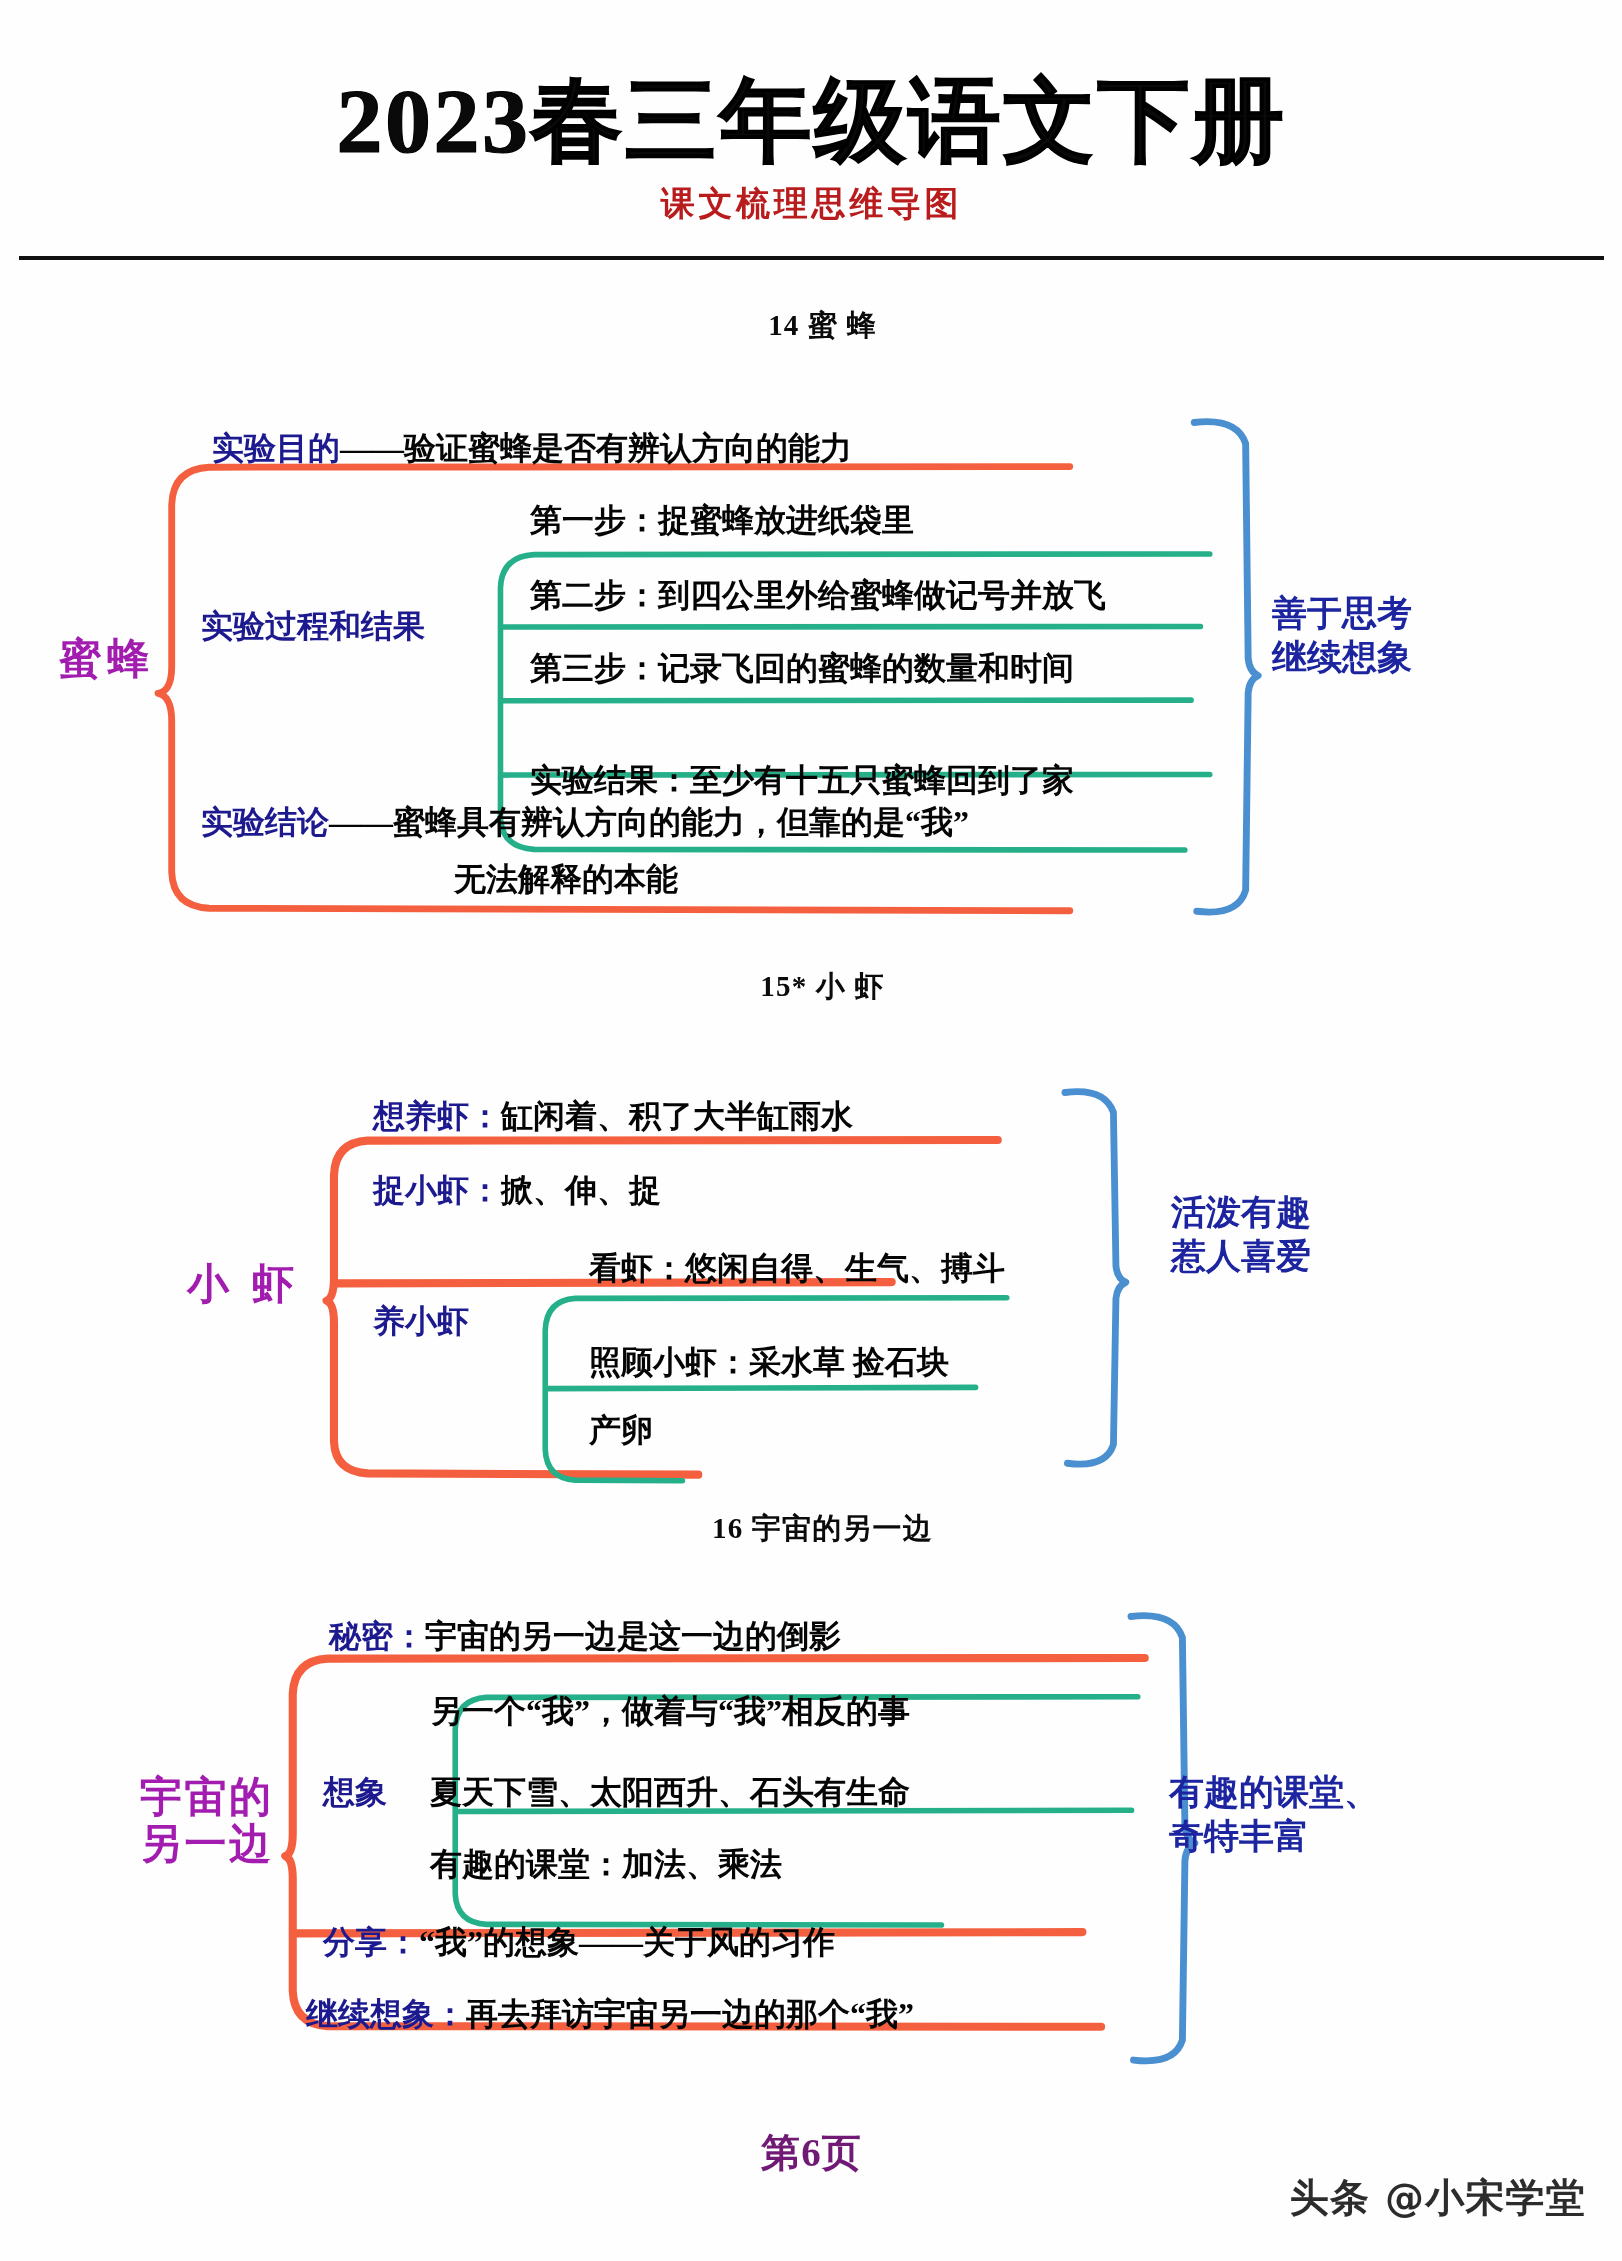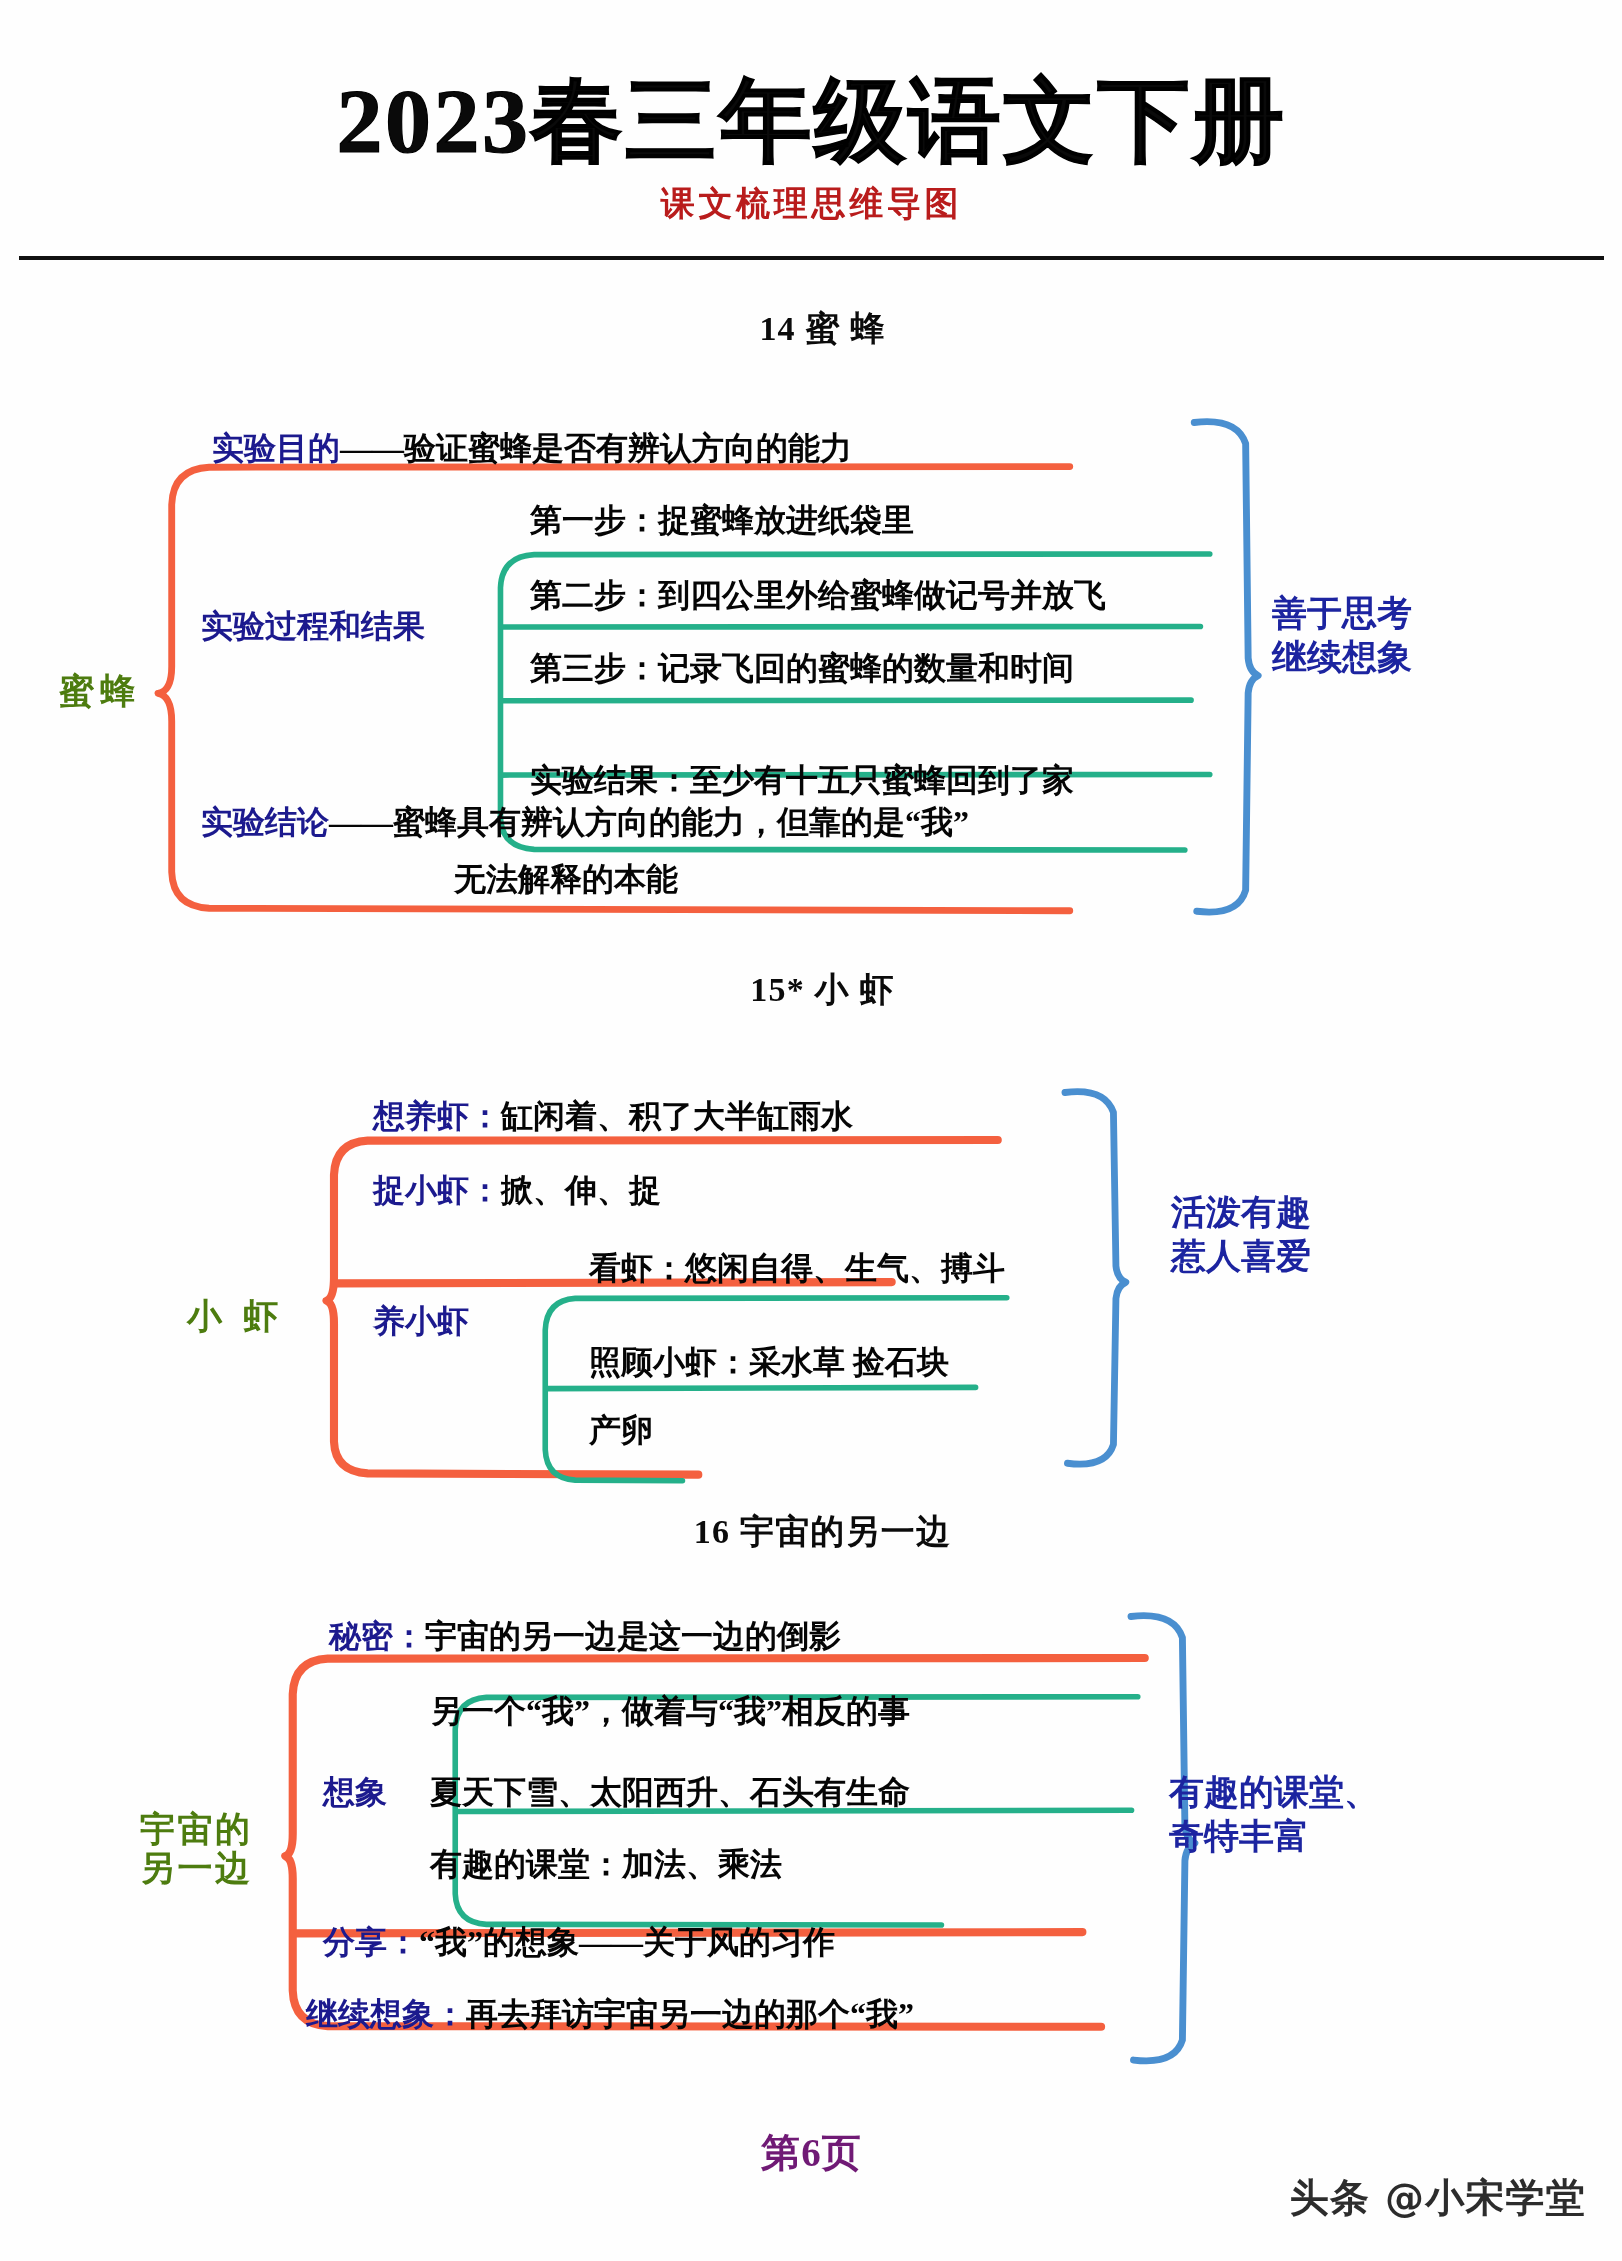--- a/index.html
+++ b/index.html
@@ -22,31 +22,31 @@
     font-size:34px;font-weight:700;color:#b91c1c;letter-spacing:3.7px;
     font-family:"DejaVu Sans","Liberation Sans",sans-serif;
   }
   .rule{
     position:absolute;left:18.7px;right:18.7px;top:256px;height:4.4px;background:#111;
   }
 
   
   .lesson-head{
     position:absolute;left:0;right:0;text-align:center;
-    font-size:34px;font-weight:700;color:#0b0b0b;letter-spacing:1.2px;
+    font-size:29px;font-weight:700;color:#0b0b0b;letter-spacing:1.2px;
     font-family:"Liberation Serif","DejaVu Serif",serif;
     padding-left:22px;
   }
 
   
   .node{position:absolute;white-space:nowrap;font-size:32px;line-height:1.18;
         font-family:"Liberation Serif","DejaVu Serif",serif;}
   .blue{color:#1c1a8e;font-weight:700;}
   .black{color:#050505;font-weight:700;}
-  .root{color:#4d7c0f;font-weight:700;font-size:35px;letter-spacing:6.2px;margin-top:36px;}
+  .root{color:#a21caf;font-weight:700;font-size:42px;letter-spacing:6.2px;}
   .summary{color:#1c24a0;font-weight:700;font-size:35px;line-height:1.25;
            font-family:"DejaVu Sans","Liberation Sans",sans-serif;white-space:pre-line;}
 
   
   .bracket{position:absolute;overflow:visible;}
   .bracket path{fill:none;stroke-linecap:round;stroke-linejoin:round;}
   .red path{stroke:#f4603f;}
   .green path{stroke:#25b08a;}
   .blue-b path{stroke:#4a8fd0;}
 

